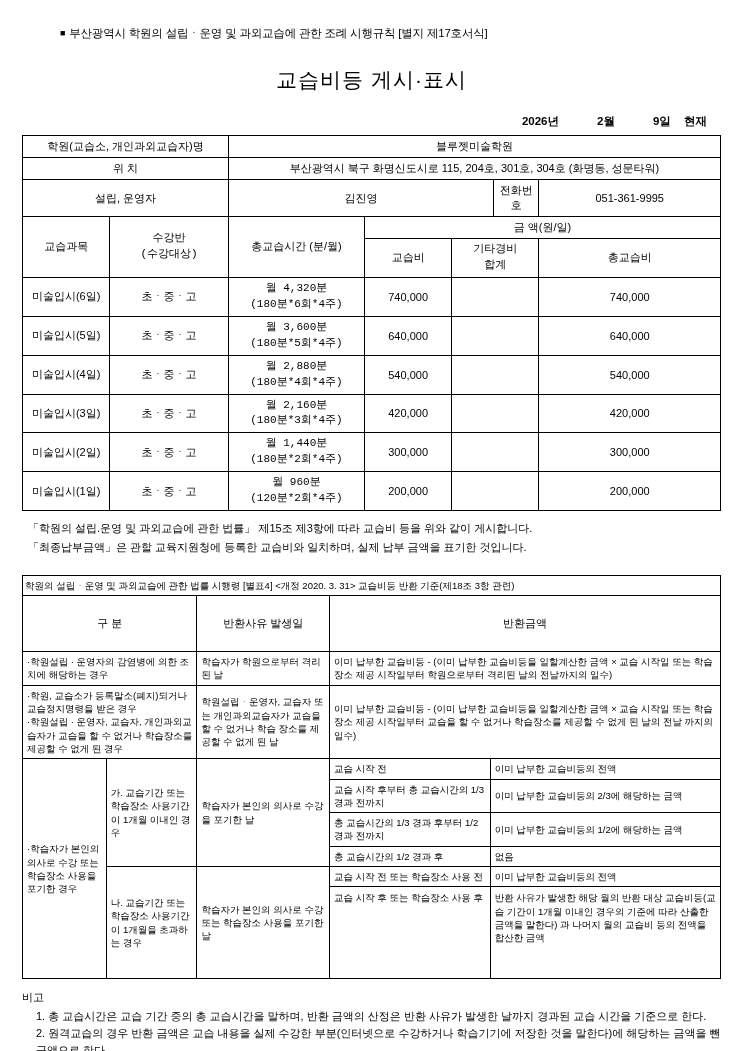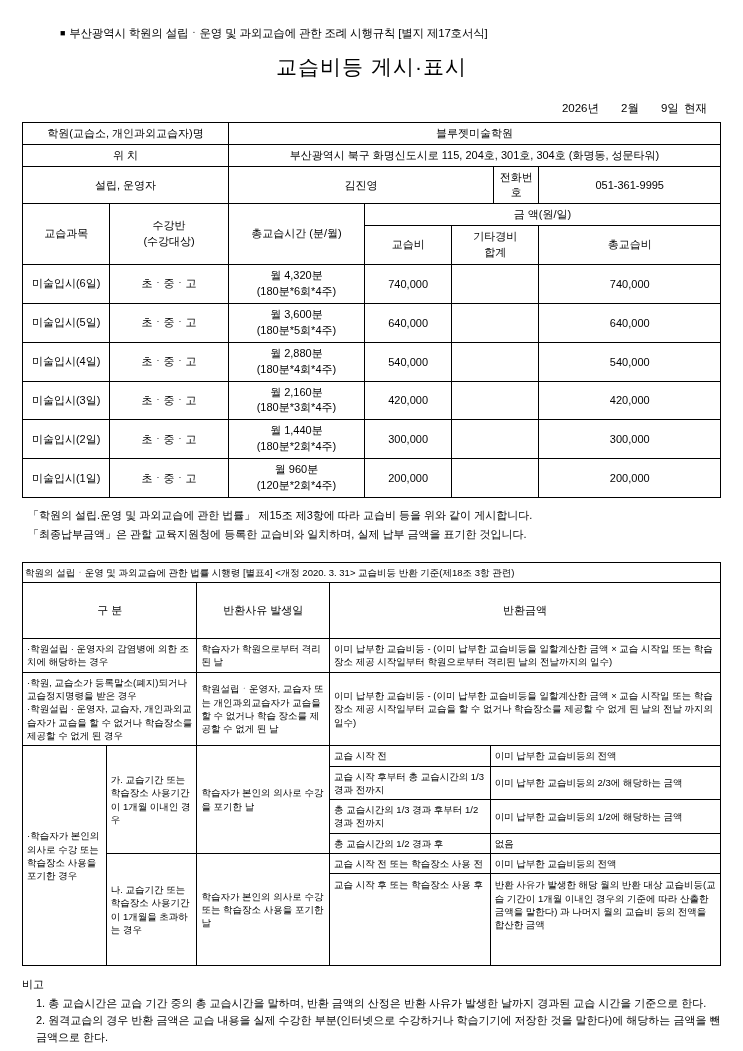--- a/index.html
+++ b/index.html
@@ -15,60 +15,60 @@
     font-size: 11px;
   }
   .page {
     width: 743px;
     box-sizing: border-box;
     padding: 26px 22px 12px 22px;
   }
   .rule-line {
     font-size: 11.5px;
     margin-left: 38px;
-    margin-bottom: 12px;
+    margin-bottom: 25px;
     letter-spacing: -0.2px;
   }
   .rule-line .bullet {
     font-size: 9px;
     vertical-align: 1px;
     margin-right: 4px;
   }
   .doc-title {
     text-align: center;
     font-size: 21px;
     font-weight: normal;
     letter-spacing: 1px;
     margin: 6px 0 0 0;
   }
   .date-line {
     text-align: right;
     font-size: 11.5px;
     margin: 20px 14px 6px 0;
   }
-  .date-line span { margin-left: 2px; }
+  .date-line span { margin-left: 10px; font-weight: bold; }
   .date-line .gap { display:inline-block; width: 18px; }
 
   table.main {
     width: 100%;
     border-collapse: collapse;
     table-layout: fixed;
   }
   table.main td, table.main th {
     border: 1px solid #000;
     font-size: 11px;
     padding: 3px 4px;
     text-align: center;
     vertical-align: middle;
     font-weight: normal;
   }
   .lbl { letter-spacing: 0px; }
   .num { text-align: right; padding-right: 8px; }
   .sub { font-size: 10.5px; }
-  .twoline { line-height: 1.45; }
+  .twoline { line-height: 1.45; font-family: Liberation Mono, monospace; }
 
   .note {
     font-size: 11px;
     margin: 8px 0 0 6px;
     line-height: 1.7;
   }
 
   .spacer { height: 14px; }
 
   table.refund {

